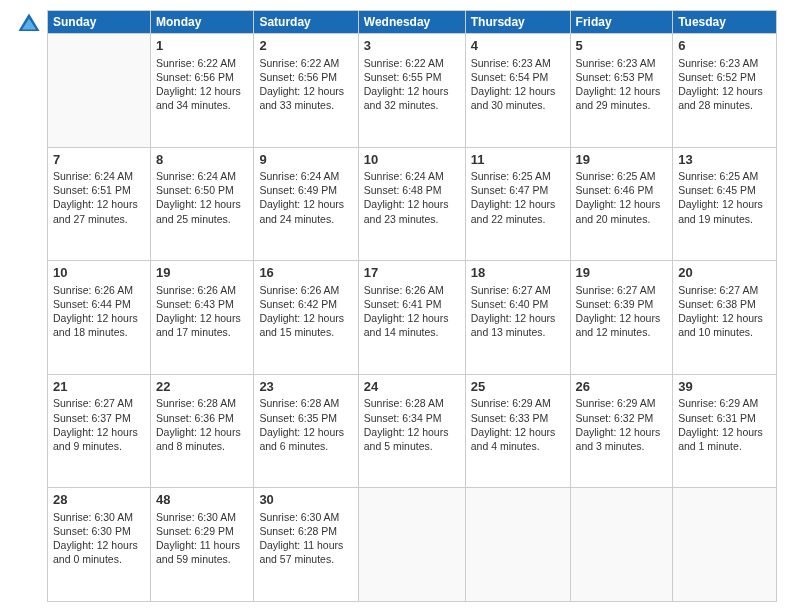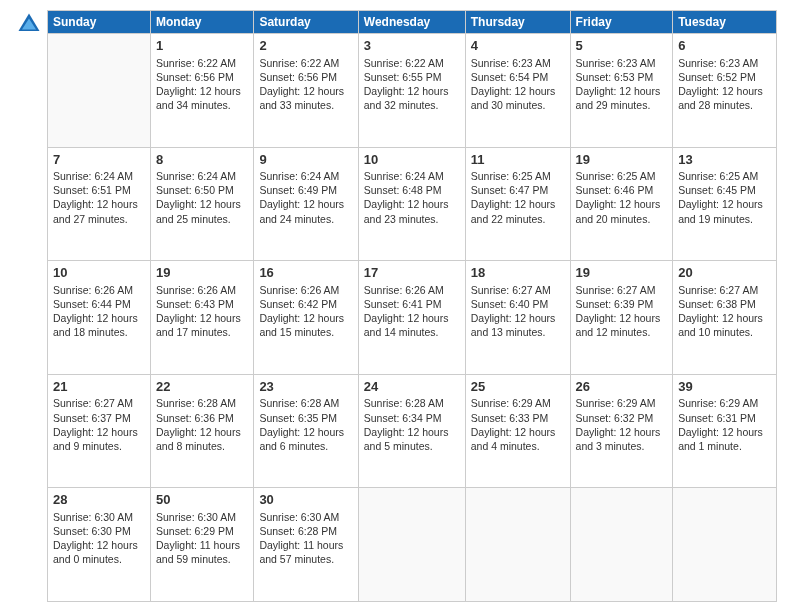--- a/index.html
+++ b/index.html
@@ -327,21 +327,21 @@
         </tr>
         <tr>
           <td>
             <span class="day-num">28</span>
             <div class="day-info" style="white-space: pre-line;">Sunrise: 6:30 AM
 Sunset: 6:30 PM
 Daylight: 12 hours
 and 0 minutes.</div>
           </td>
           <td>
-            <span class="day-num">50</span>
+            <span class="day-num">48</span>
             <div class="day-info" style="white-space: pre-line;">Sunrise: 6:30 AM
 Sunset: 6:29 PM
 Daylight: 11 hours
 and 59 minutes.</div>
           </td>
           <td>
             <span class="day-num">30</span>
             <div class="day-info" style="white-space: pre-line;">Sunrise: 6:30 AM
 Sunset: 6:28 PM
 Daylight: 11 hours

